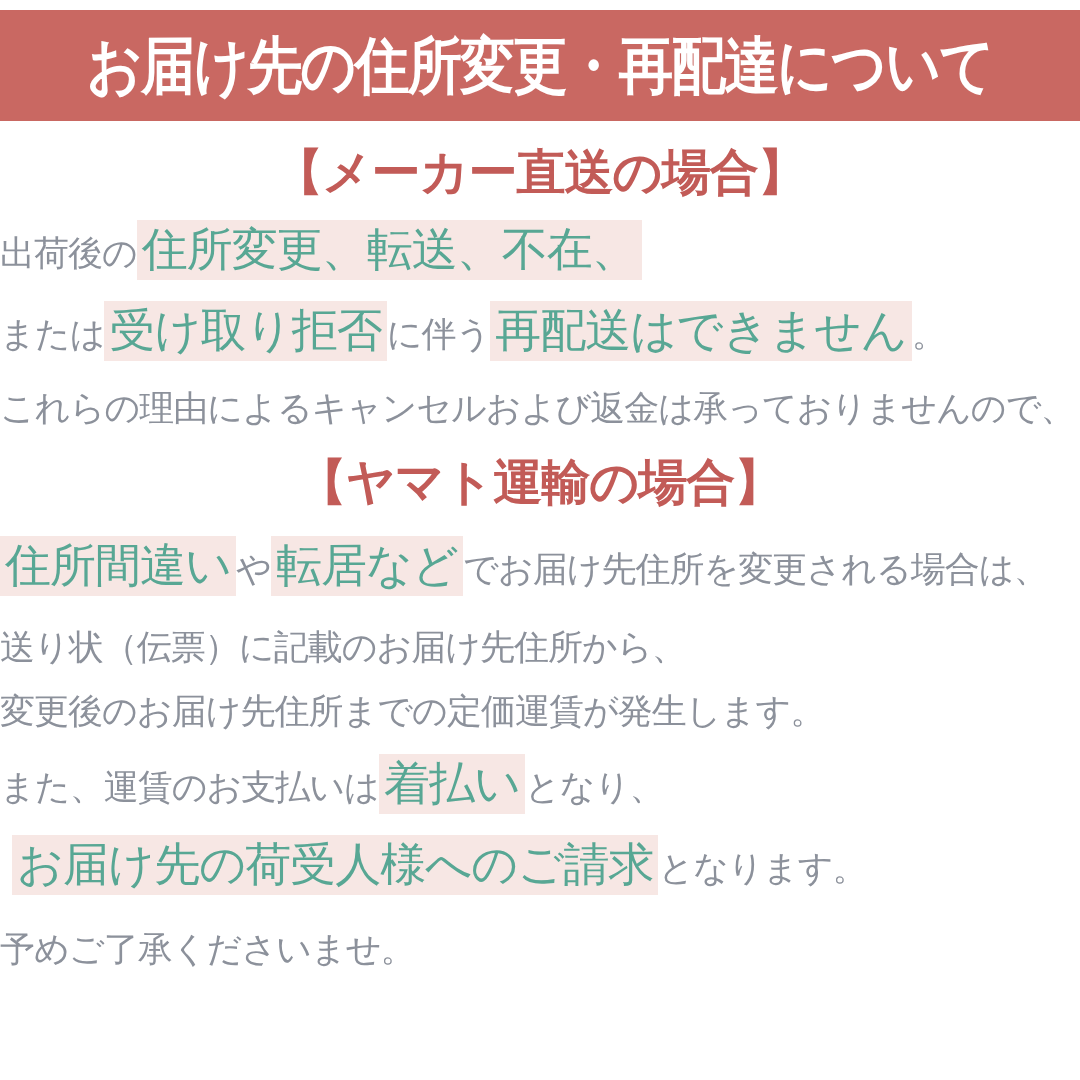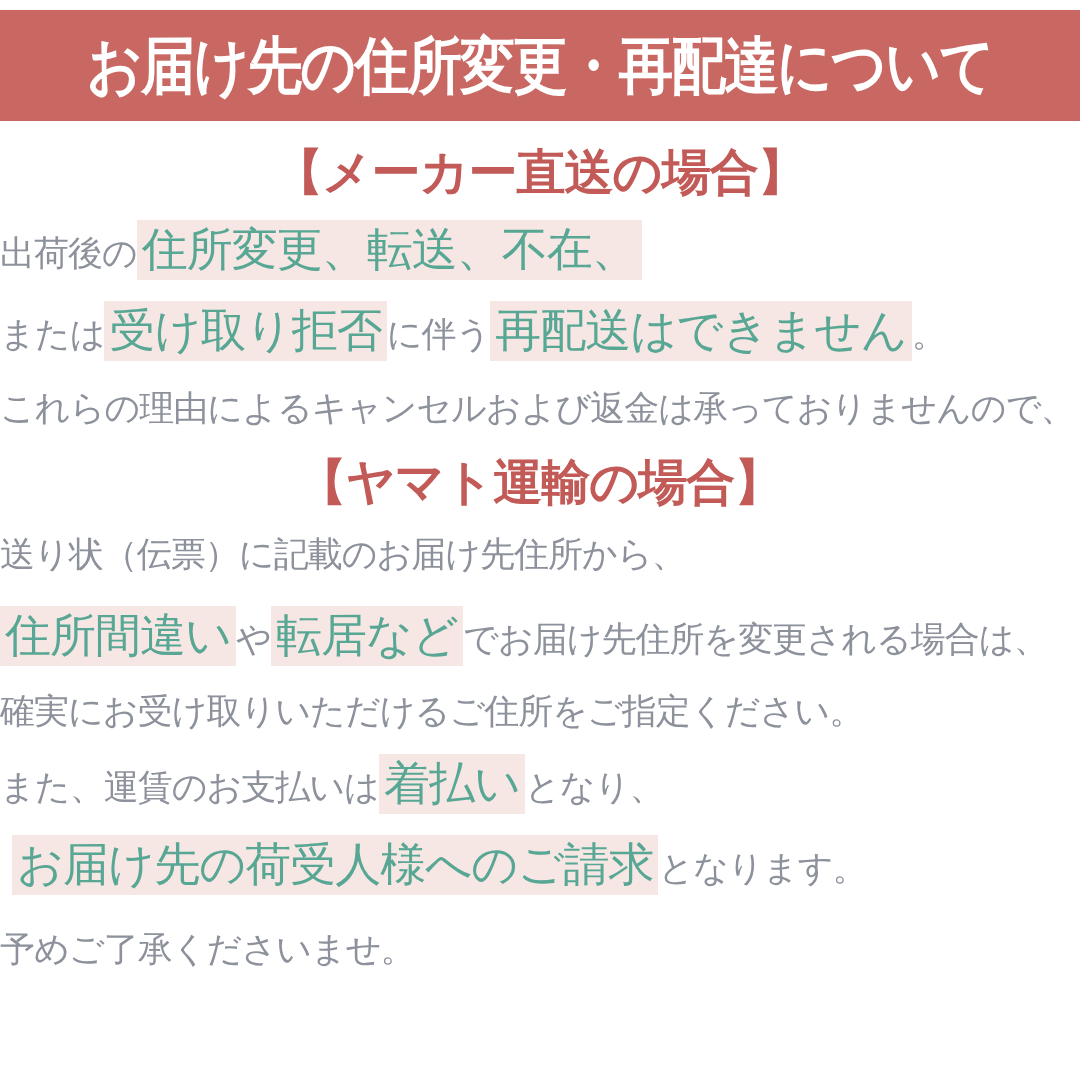--- a/index.html
+++ b/index.html
@@ -93,25 +93,25 @@
     <p class="line" id="m-line2"><span class="t-gray">または</span><span class="t-teal hl">受け取り拒否</span><span class="t-gray">に伴う</span><span class="t-teal hl">再配送はできません</span><span class="t-gray">。</span></p>
 
     <p class="line" id="m-line3"><span class="t-gray">これらの理由によるキャンセルおよび返金は承っておりませんので、</span></p>
 
 
   </section>
 
   <section>
     <h2 class="sec-heading" id="sec2-heading">【ヤマト運輸の場合】</h2>
 
+    <p class="line" id="y-line1"><span class="t-teal hl">住所間違い</span><span class="t-gray">や</span><span class="t-teal hl">転居など</span><span class="t-gray">でお届け先住所を変更される場合は、</span></p>
+
     <p class="line" id="y-line2"><span class="t-gray">送り状（伝票）に記載のお届け先住所から、</span></p>
 
-    <p class="line" id="y-line1"><span class="t-teal hl">住所間違い</span><span class="t-gray">や</span><span class="t-teal hl">転居など</span><span class="t-gray">でお届け先住所を変更される場合は、</span></p>
-
-    <p class="line" id="y-line3"><span class="t-gray">確実にお受け取りいただけるご住所をご指定ください。</span></p>
+    <p class="line" id="y-line3"><span class="t-gray">変更後のお届け先住所までの定価運賃が発生します。</span></p>
 
     <p class="line" id="y-line4"><span class="t-gray">また、運賃のお支払いは</span><span class="t-teal hl">着払い</span><span class="t-gray">となり、</span></p>
 
     <p class="line" id="y-line5"><span class="t-teal hl">お届け先の荷受人様へのご請求</span><span class="t-gray">となります。</span></p>
 
     <p class="line" id="y-line6"><span class="t-gray">予めご了承くださいませ。</span></p>
   </section>
 
 </div>
 

